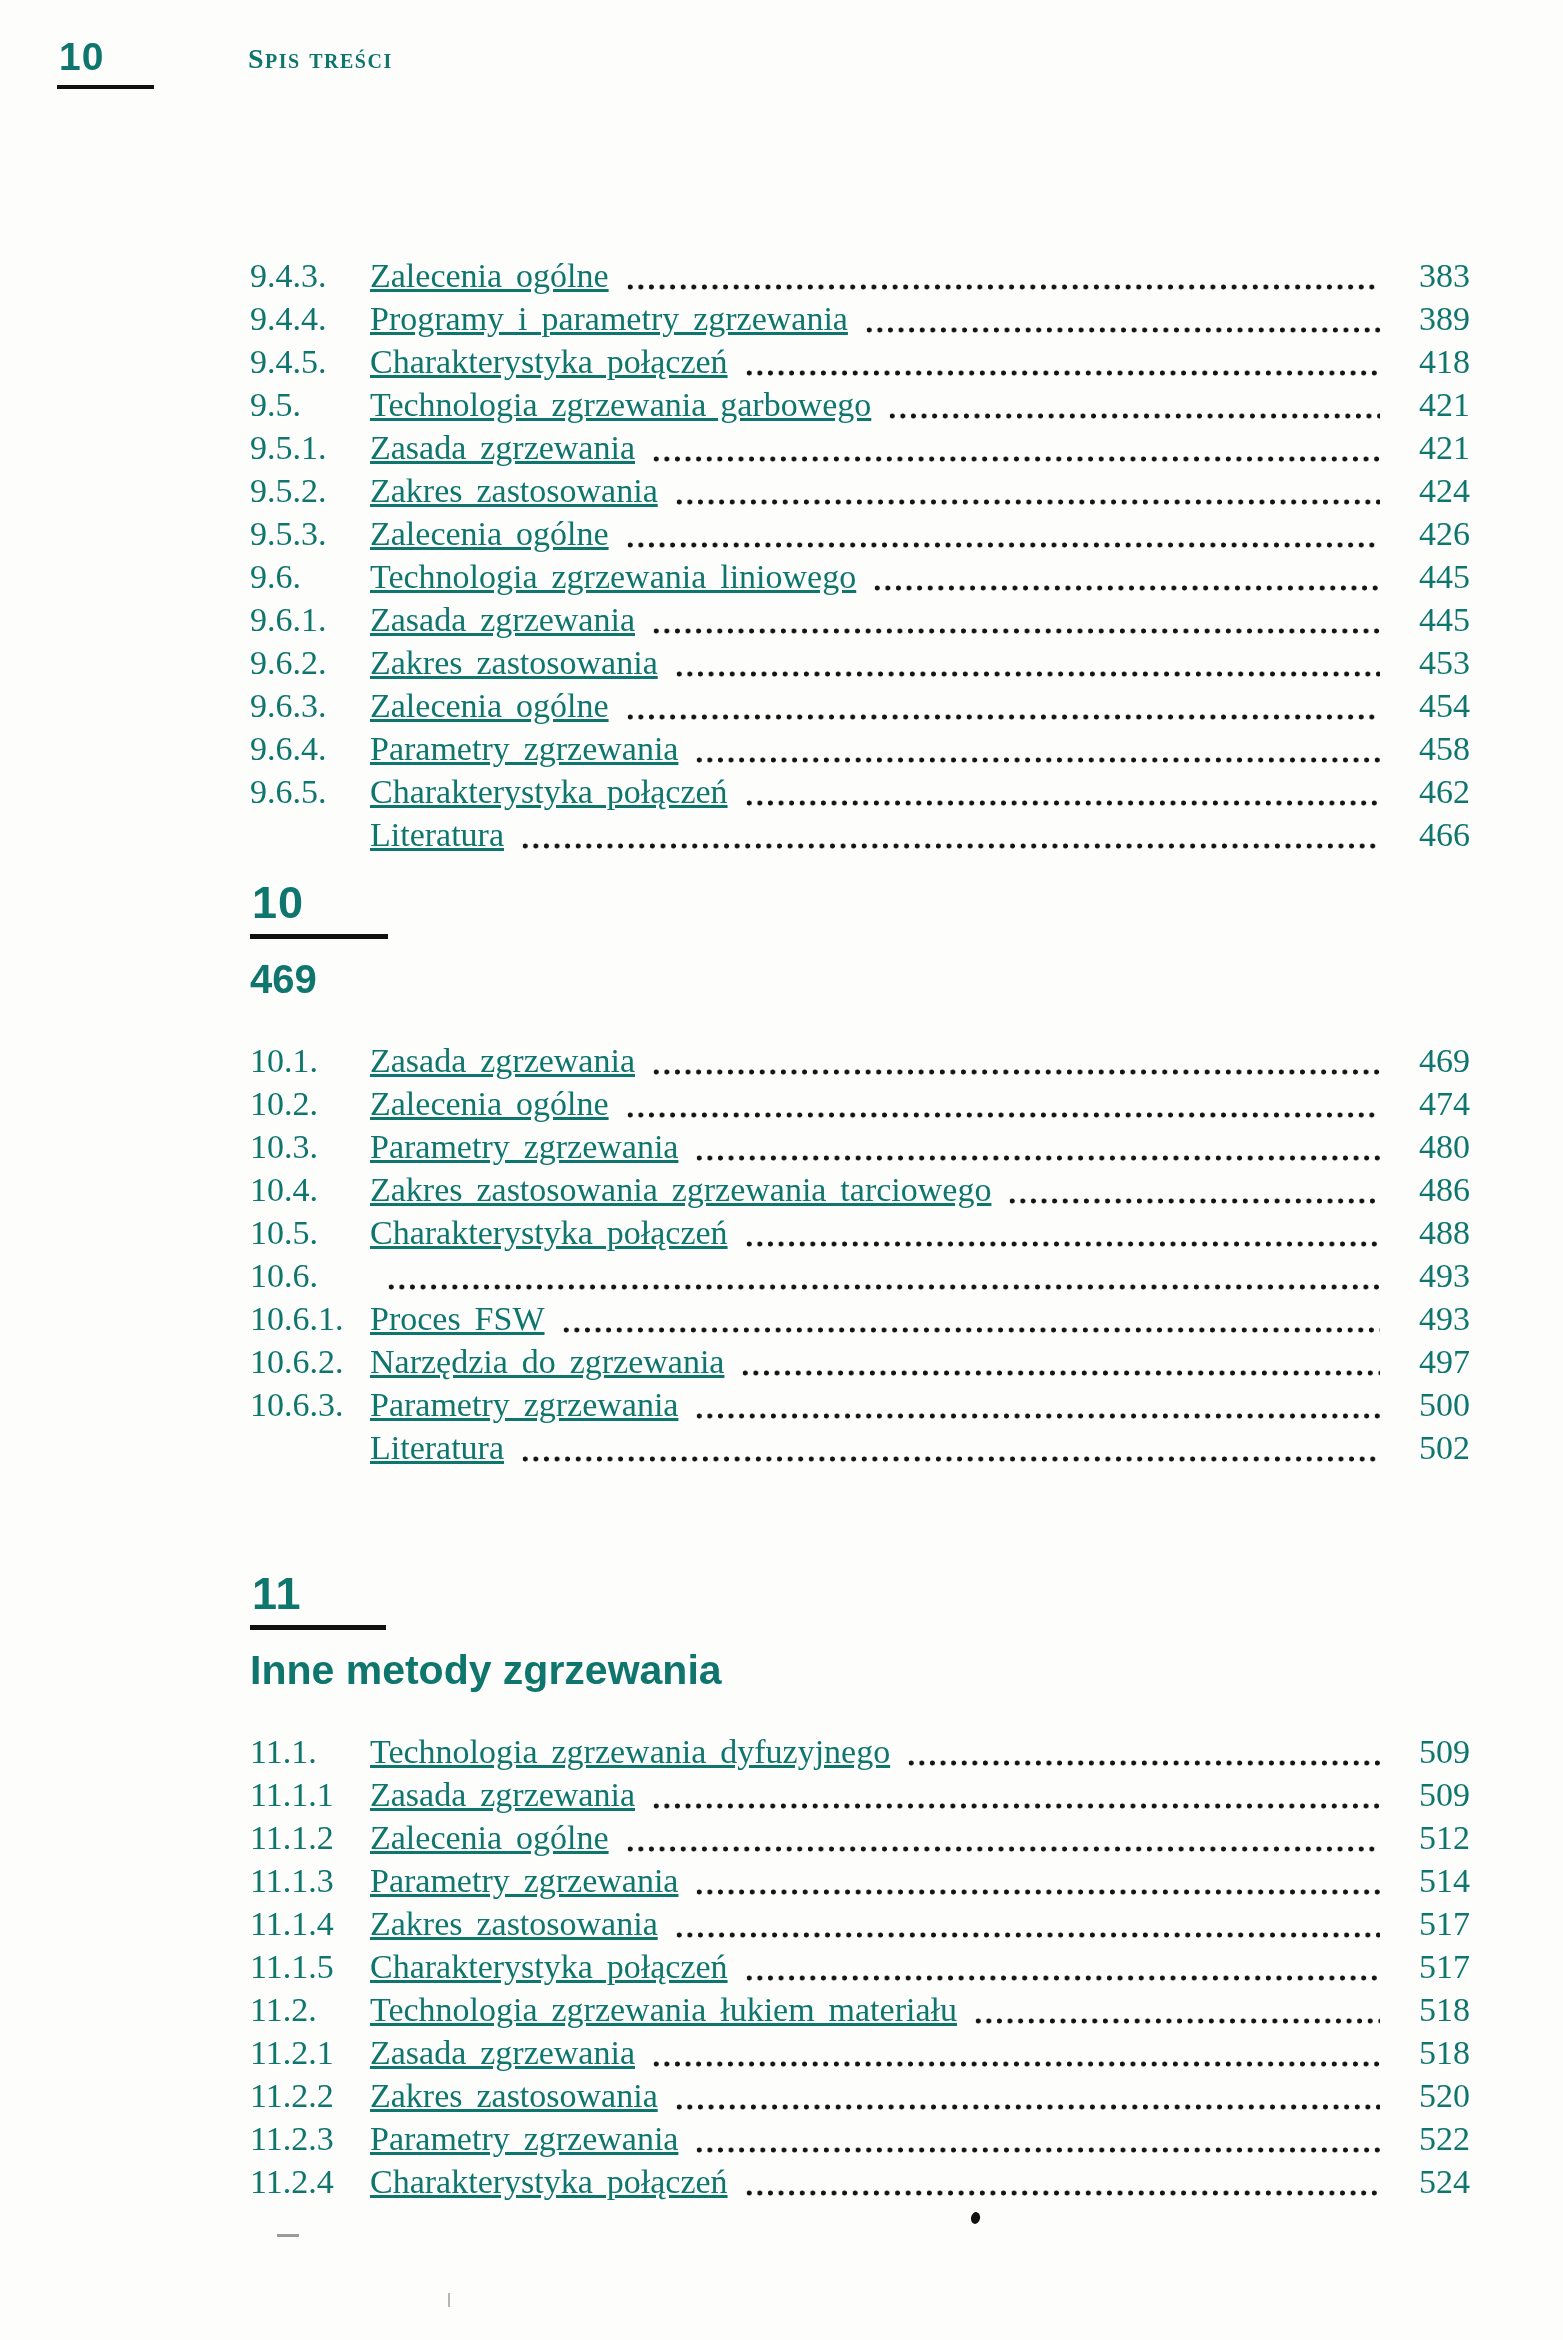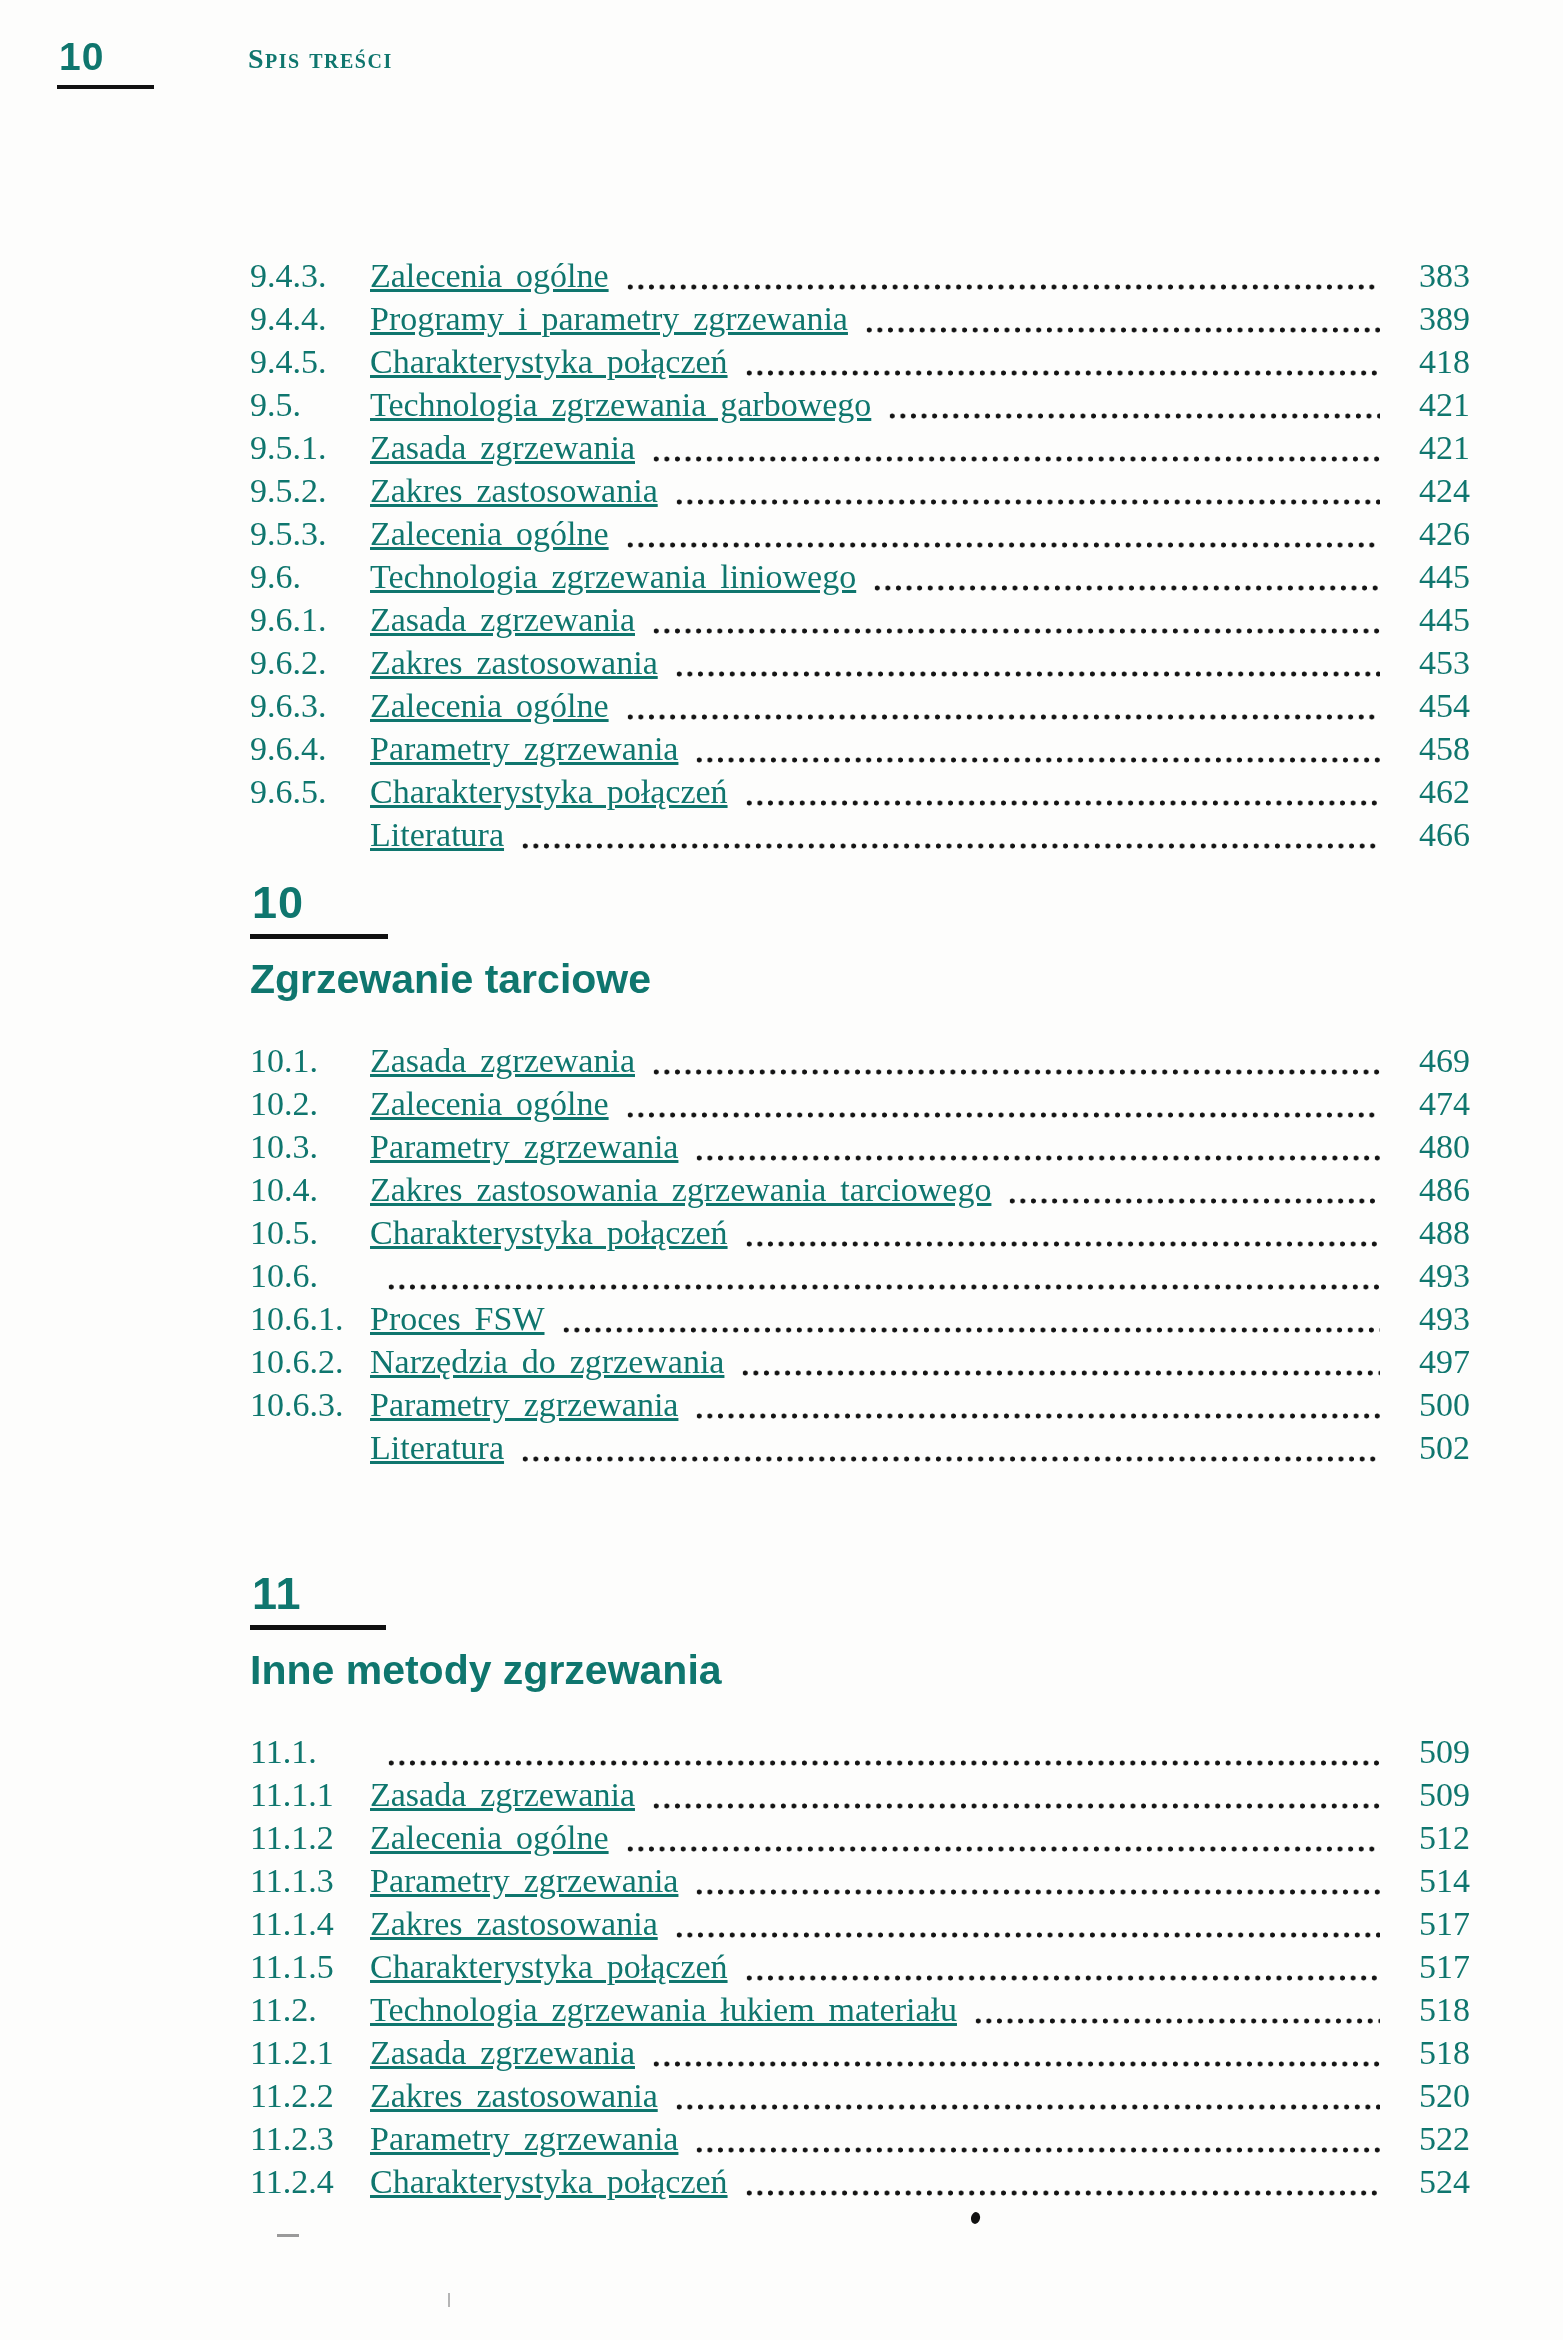--- a/index.html
+++ b/index.html
@@ -181,21 +181,20 @@
             <span class="num"></span>
             <span class="title">Literatura</span>
             <span class="dots"></span>
             <span class="page">466</span>
           </div>
         </div>
       </section>
       <section class="toc-section">
         <div class="ch-num-wrap"><span class="ch-num">10</span></div>
         <div class="ch-title-row">
-          <span class="ch-title">Zgrzewanie tarciowe</span>
           <span class="ch-page">469</span>
         </div>
         <div class="entries">
           <div class="toc-row">
             <span class="num">10.1.</span>
             <span class="title">Zasada zgrzewania</span>
             <span class="dots"></span>
             <span class="page">469</span>
           </div>
           <div class="toc-row">
@@ -255,20 +254,21 @@
       </section>
       <section class="toc-section">
         <div class="ch-num-wrap"><span class="ch-num">11</span></div>
         <div class="ch-title-row">
           <span class="ch-title">Inne metody zgrzewania</span>
           <span class="ch-page">509</span>
         </div>
         <div class="entries">
           <div class="toc-row">
             <span class="num">11.1.</span>
+            <span class="title">Technologia zgrzewania dyfuzyjnego</span>
             <span class="dots"></span>
             <span class="page">509</span>
           </div>
           <div class="toc-row">
             <span class="num">11.1.1</span>
             <span class="title">Zasada zgrzewania</span>
             <span class="dots"></span>
             <span class="page">509</span>
           </div>
           <div class="toc-row">

